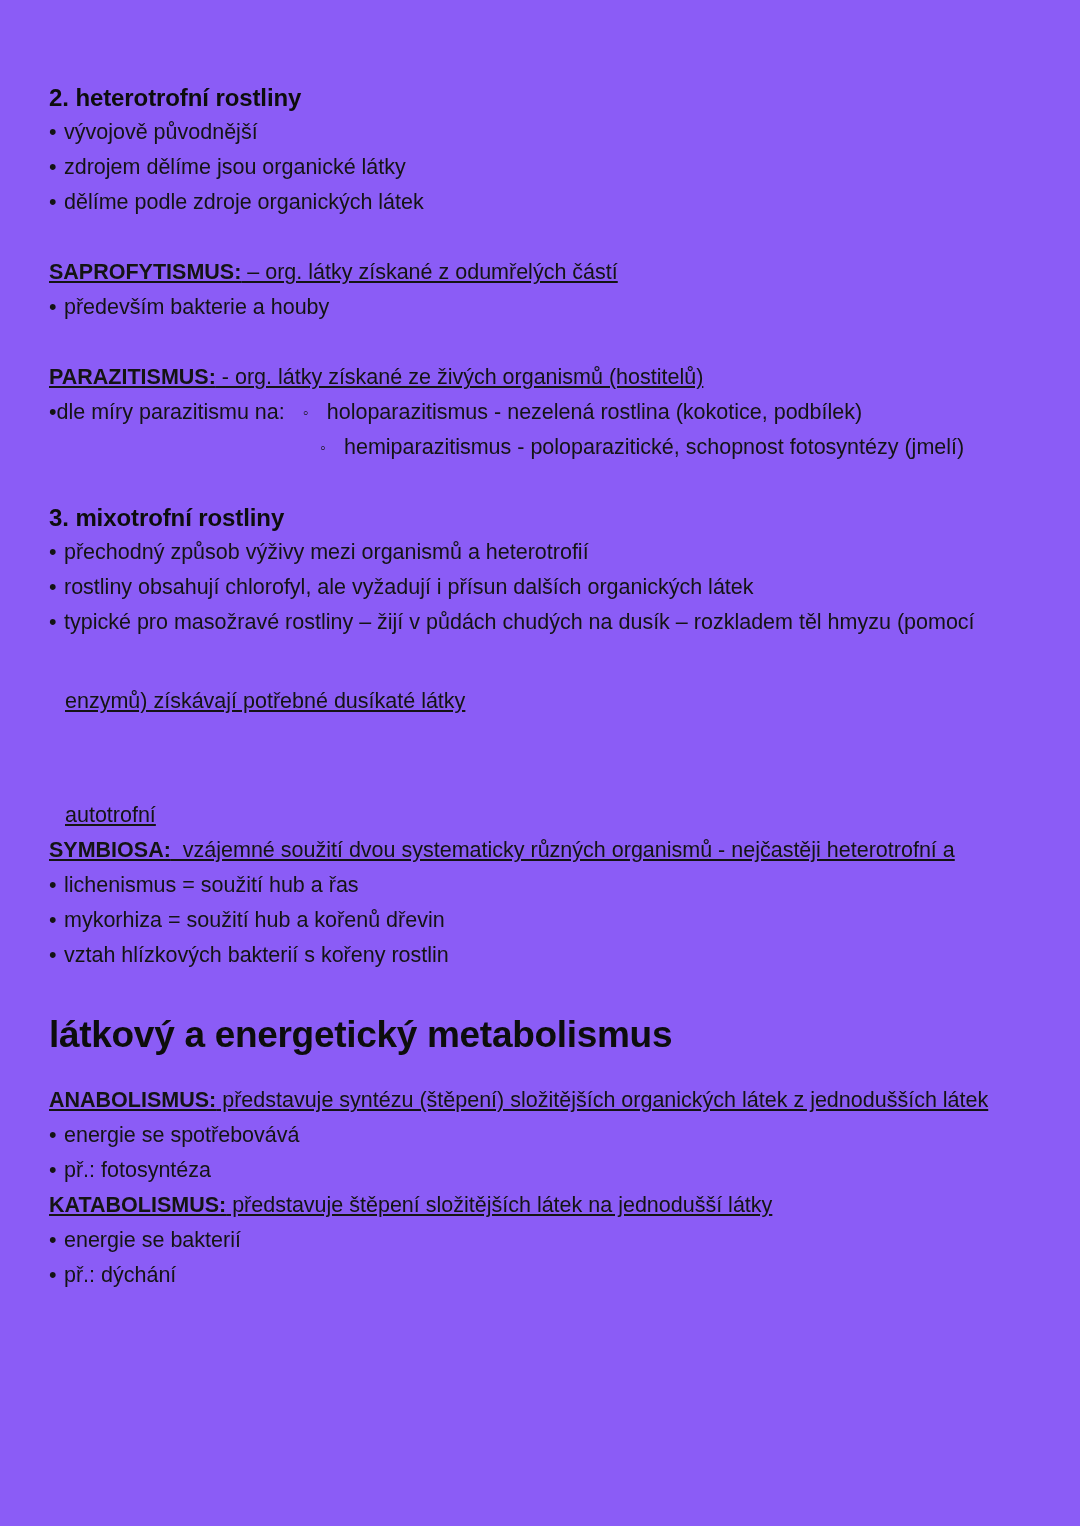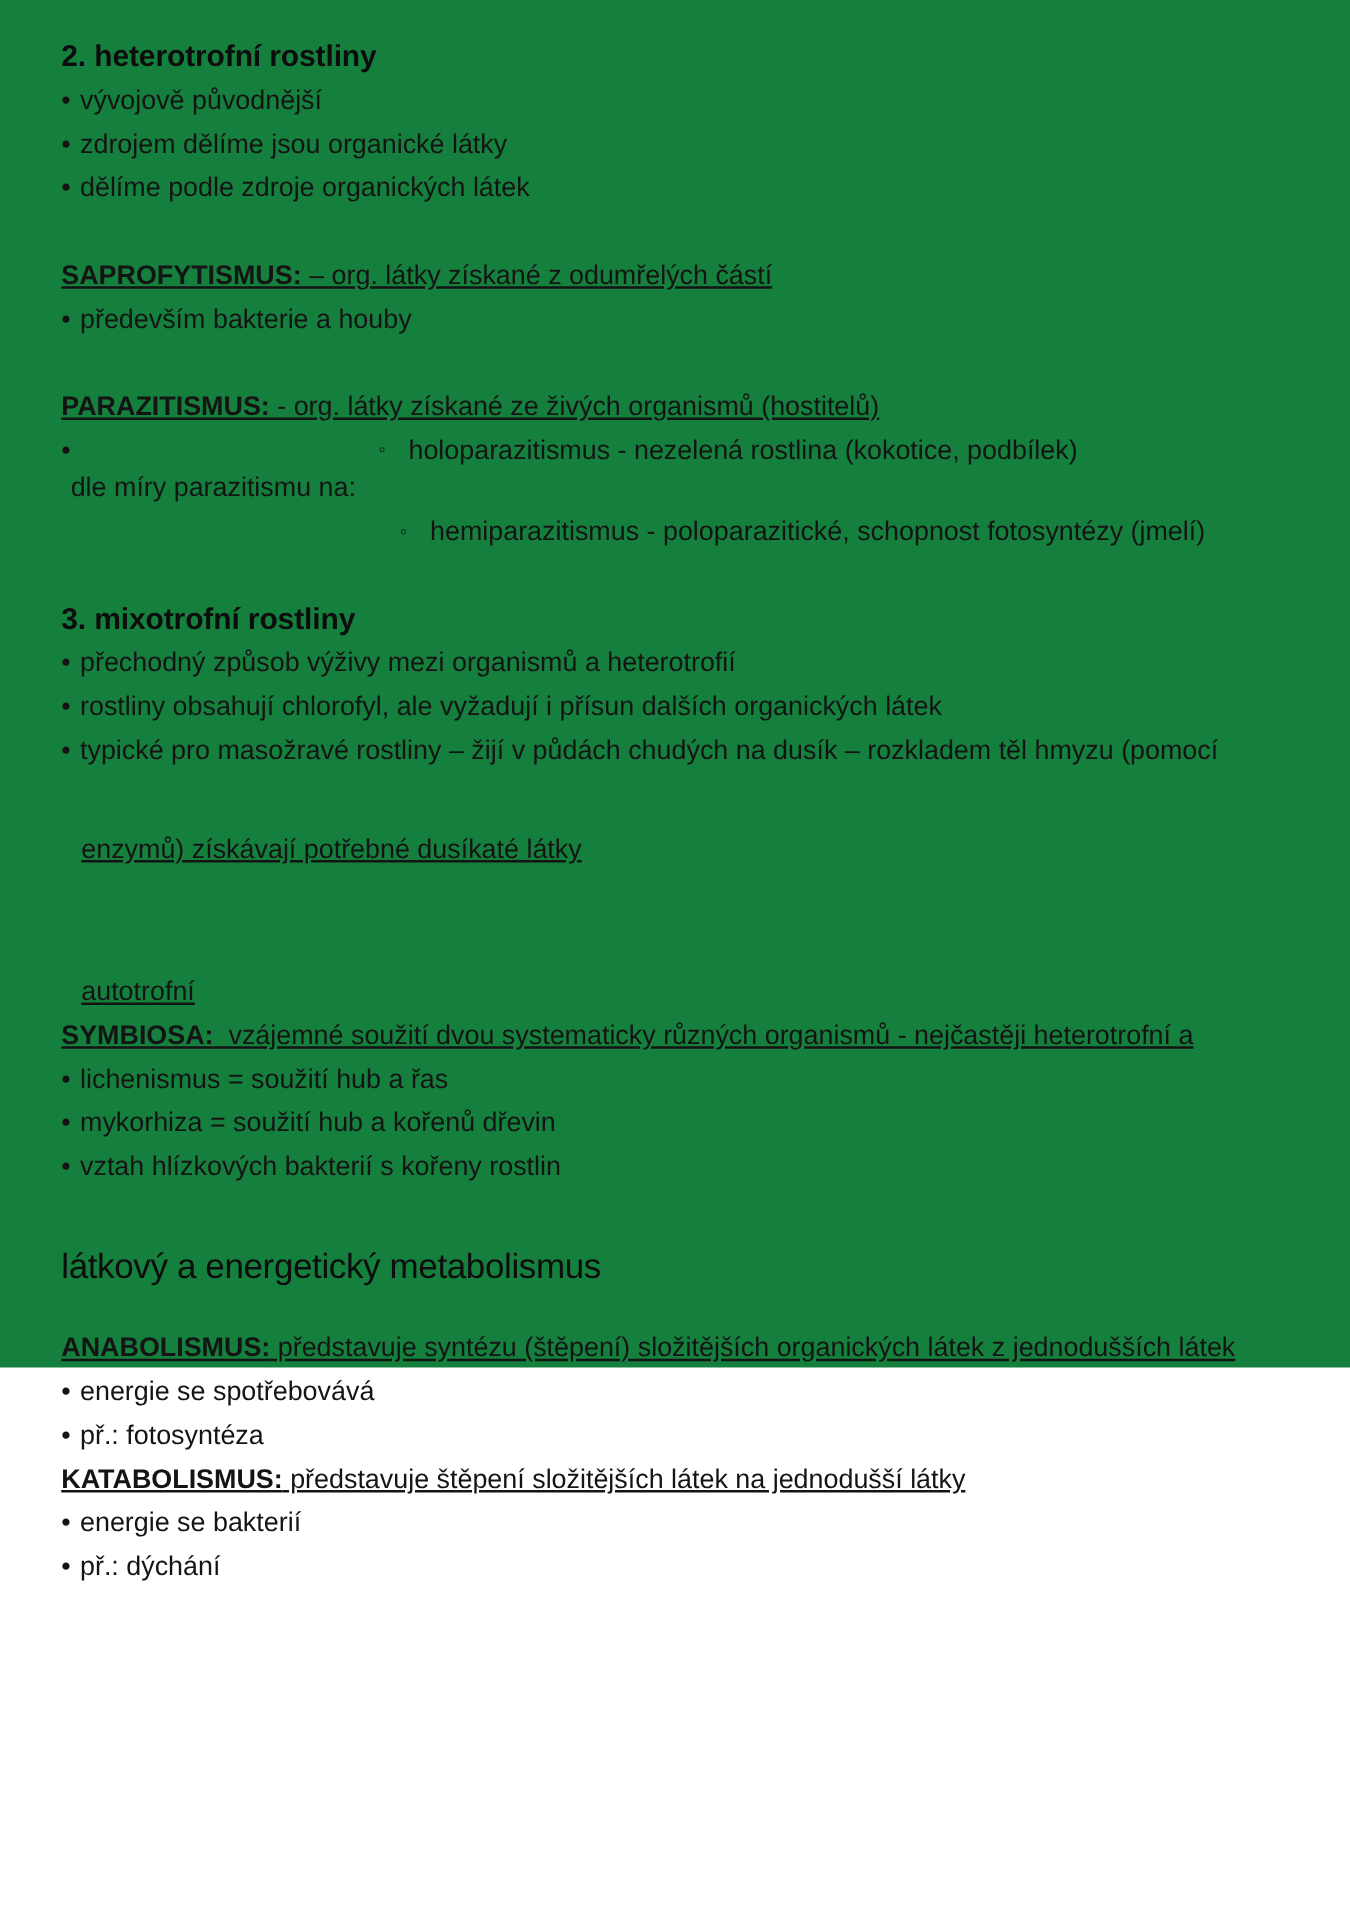--- a/index.html
+++ b/index.html
@@ -12,38 +12,38 @@
     width: 1080px;
     height: 1526px;
     font-family: "Liberation Sans", "DejaVu Sans", sans-serif;
     color: #111111;
     -webkit-font-smoothing: antialiased;
     overflow: hidden;
   }
   .page {
     position: relative;
     width: 1080px;
-    height: 1094px;
+    height: 1526px;
     box-sizing: border-box;
-    padding: 28px 49px 0 49px;
-    background: #15803d;
+    padding: 80px 49px 0 49px;
+    background: #8b5cf6;
   }
 
   
   .h-section {
     font-size: 24px;
     font-weight: bold;
     line-height: 35px;
     letter-spacing: -0.1px;
     margin: 0;
     color: #0d0d0d;
   }
   .h-major {
-    font-size: 28px;
-    font-weight: normal;
+    font-size: 37px;
+    font-weight: bold;
     line-height: 44px;
     letter-spacing: -0.3px;
     margin: 0;
     color: #0d0d0d;
   }
 
   
   .line {
     font-size: 21.5px;
     line-height: 35px;
@@ -85,21 +85,20 @@
   
   .sub-row {
     display: flex;
     align-items: flex-start;
     font-size: 21.5px;
     line-height: 35px;
     color: #141414;
   }
   .sub-row .pad {
     flex: 0 0 auto;
-    margin-top: 30px;
   }
   .sub-row .hollow {
     flex: 0 0 auto;
     width: 24px;
     font-size: 16px;
     line-height: 35px;
     text-align: left;
   }
   .sub-row .sub-txt {
     flex: 1 1 auto;

